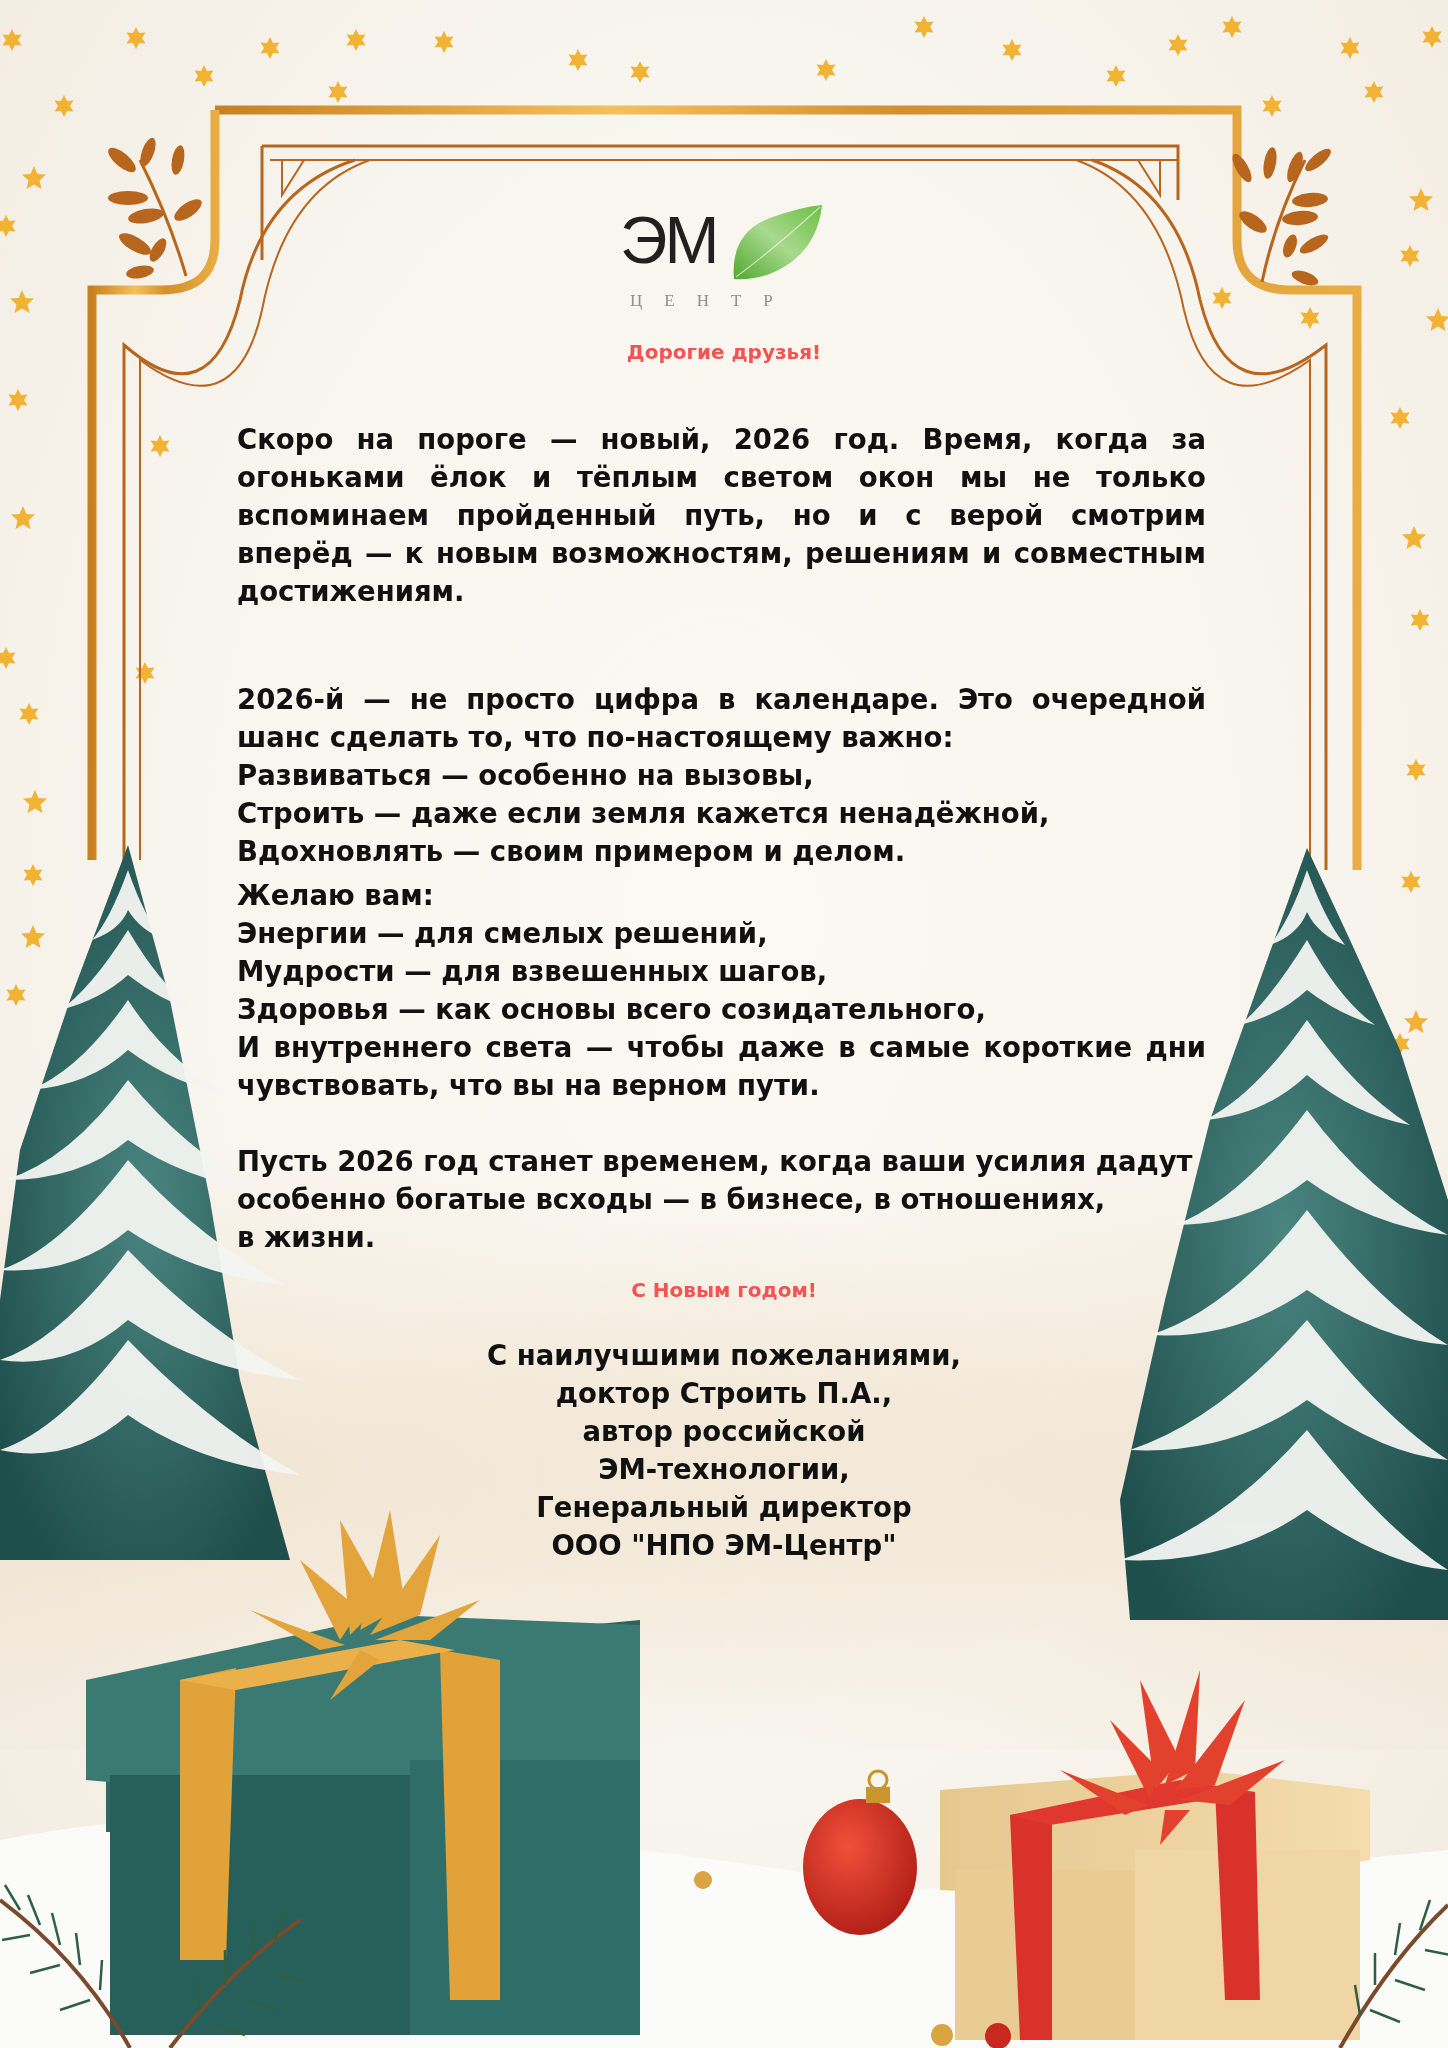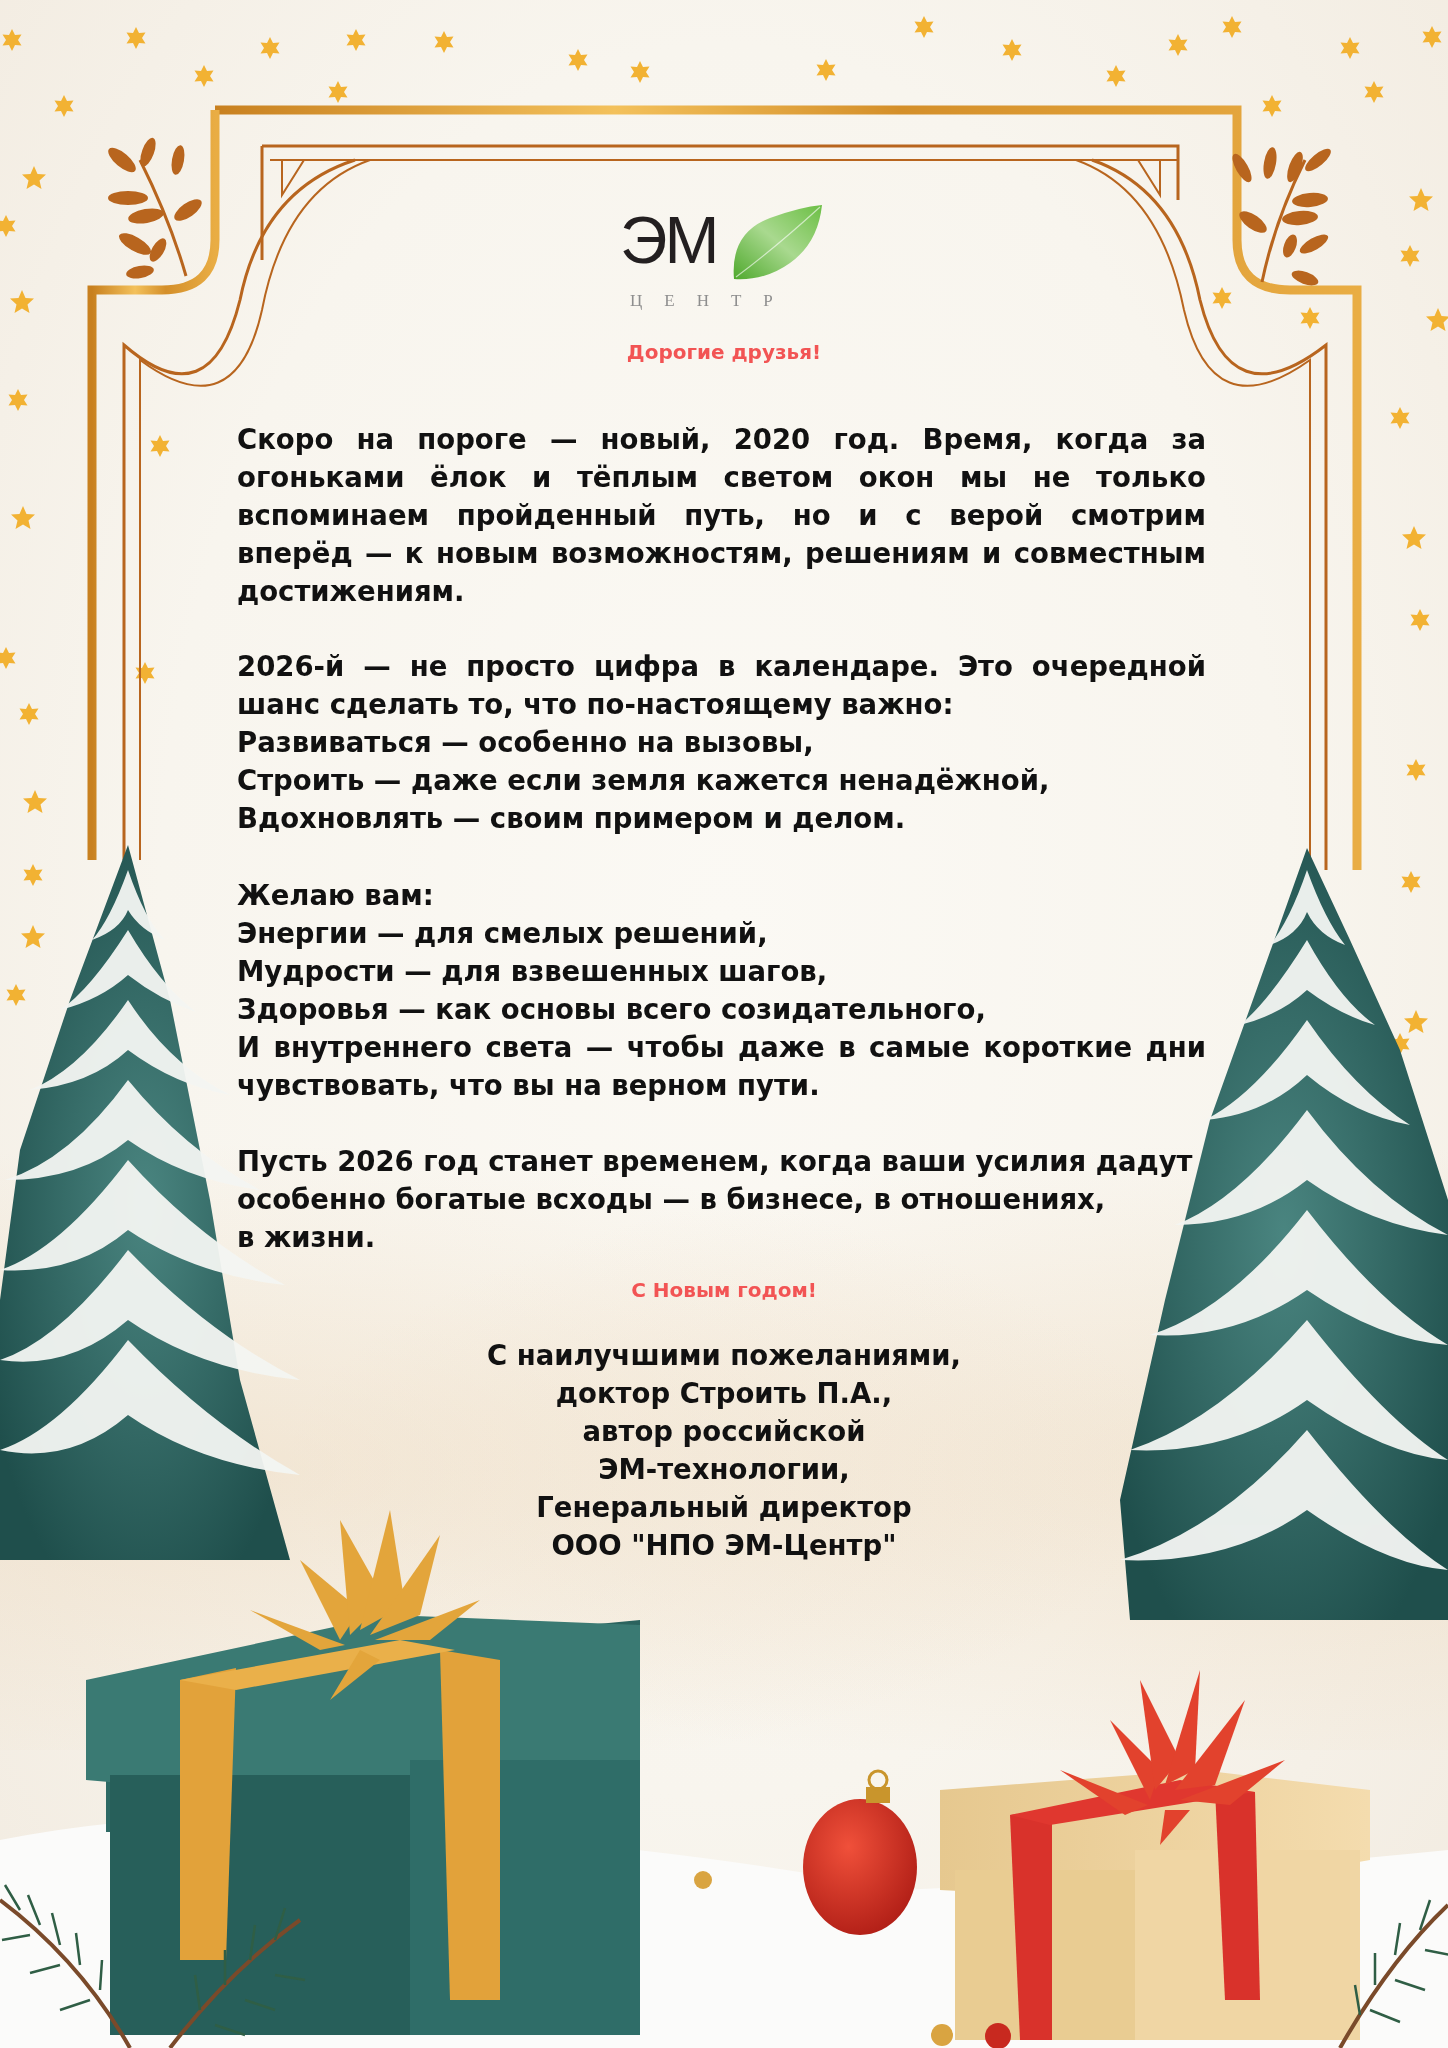--- a/index.html
+++ b/index.html
@@ -276,28 +276,28 @@
     </defs>
     <path d="M4,76 Q0,30 40,15 Q70,4 92,2 Q88,40 60,60 Q35,78 4,76 Z" fill="url(#leafG)"></path>
     <path d="M6,74 Q45,45 90,4" stroke="#ffffff" stroke-width="1.2" fill="none" opacity="0.6"></path>
   </svg>
   <span class="logo-sub">ЦЕНТР</span>
 </div>
 
 <div class="heading" style="top:340px;">Дорогие друзья!</div>
 
 <div class="body-text" style="top:420px;">
-  <span class="jline">Скоро на пороге — новый, 2020 год. Время, когда за</span>
+  <span class="jline">Скоро на пороге — новый, 2026 год. Время, когда за</span>
   <span class="jline">огоньками ёлок и тёплым светом окон мы не только</span>
   <span class="jline">вспоминаем пройденный путь, но и с верой смотрим</span>
   <span class="jline">вперёд — к новым возможностям, решениям и совместным</span>
   <span class="line">достижениям.</span>
 </div>
 
-<div class="body-text" style="top:647px;">
+<div class="body-text" style="top:680px;">
   <span class="jline">2026-й — не просто цифра в календаре. Это очередной</span>
   <span class="line">шанс сделать то, что по-настоящему важно:</span>
   <span class="line">Развиваться — особенно на вызовы,</span>
   <span class="line">Строить — даже если земля кажется ненадёжной,</span>
   <span class="line">Вдохновлять — своим примером и делом.</span>
 </div>
 
 <div class="body-text" style="top:876px;">
   <span class="line">Желаю вам:</span>
   <span class="line">Энергии — для смелых решений,</span>

